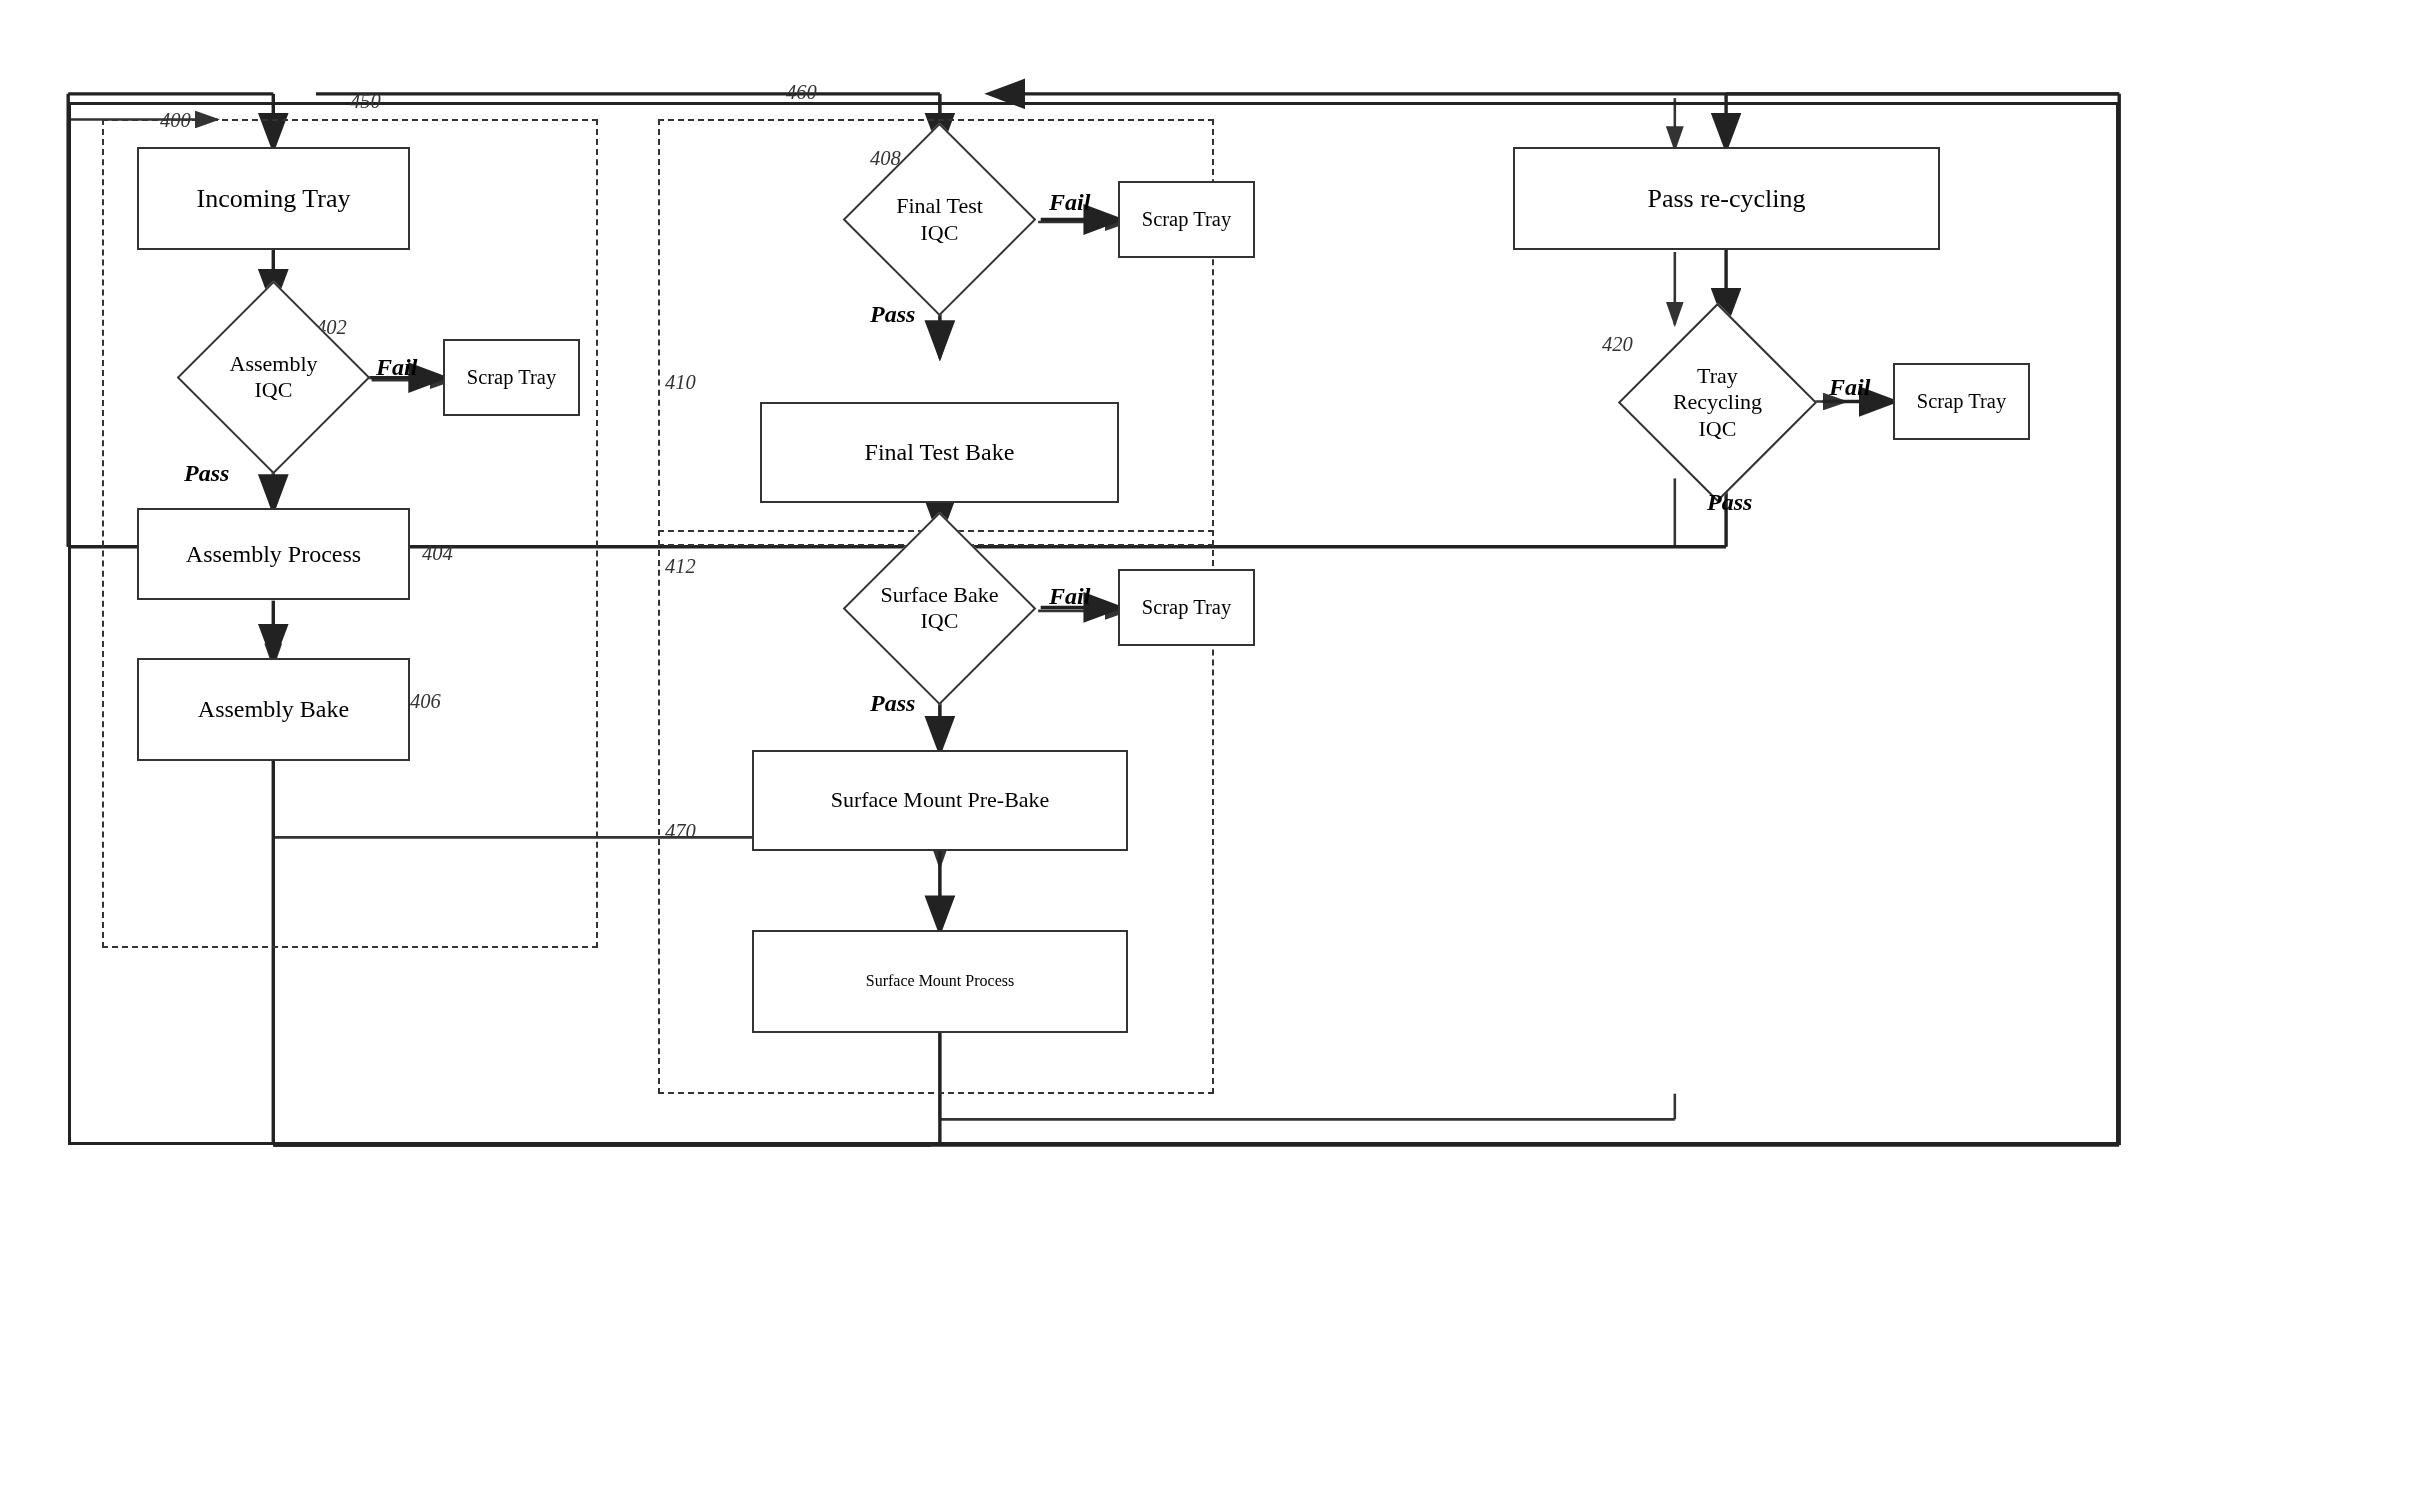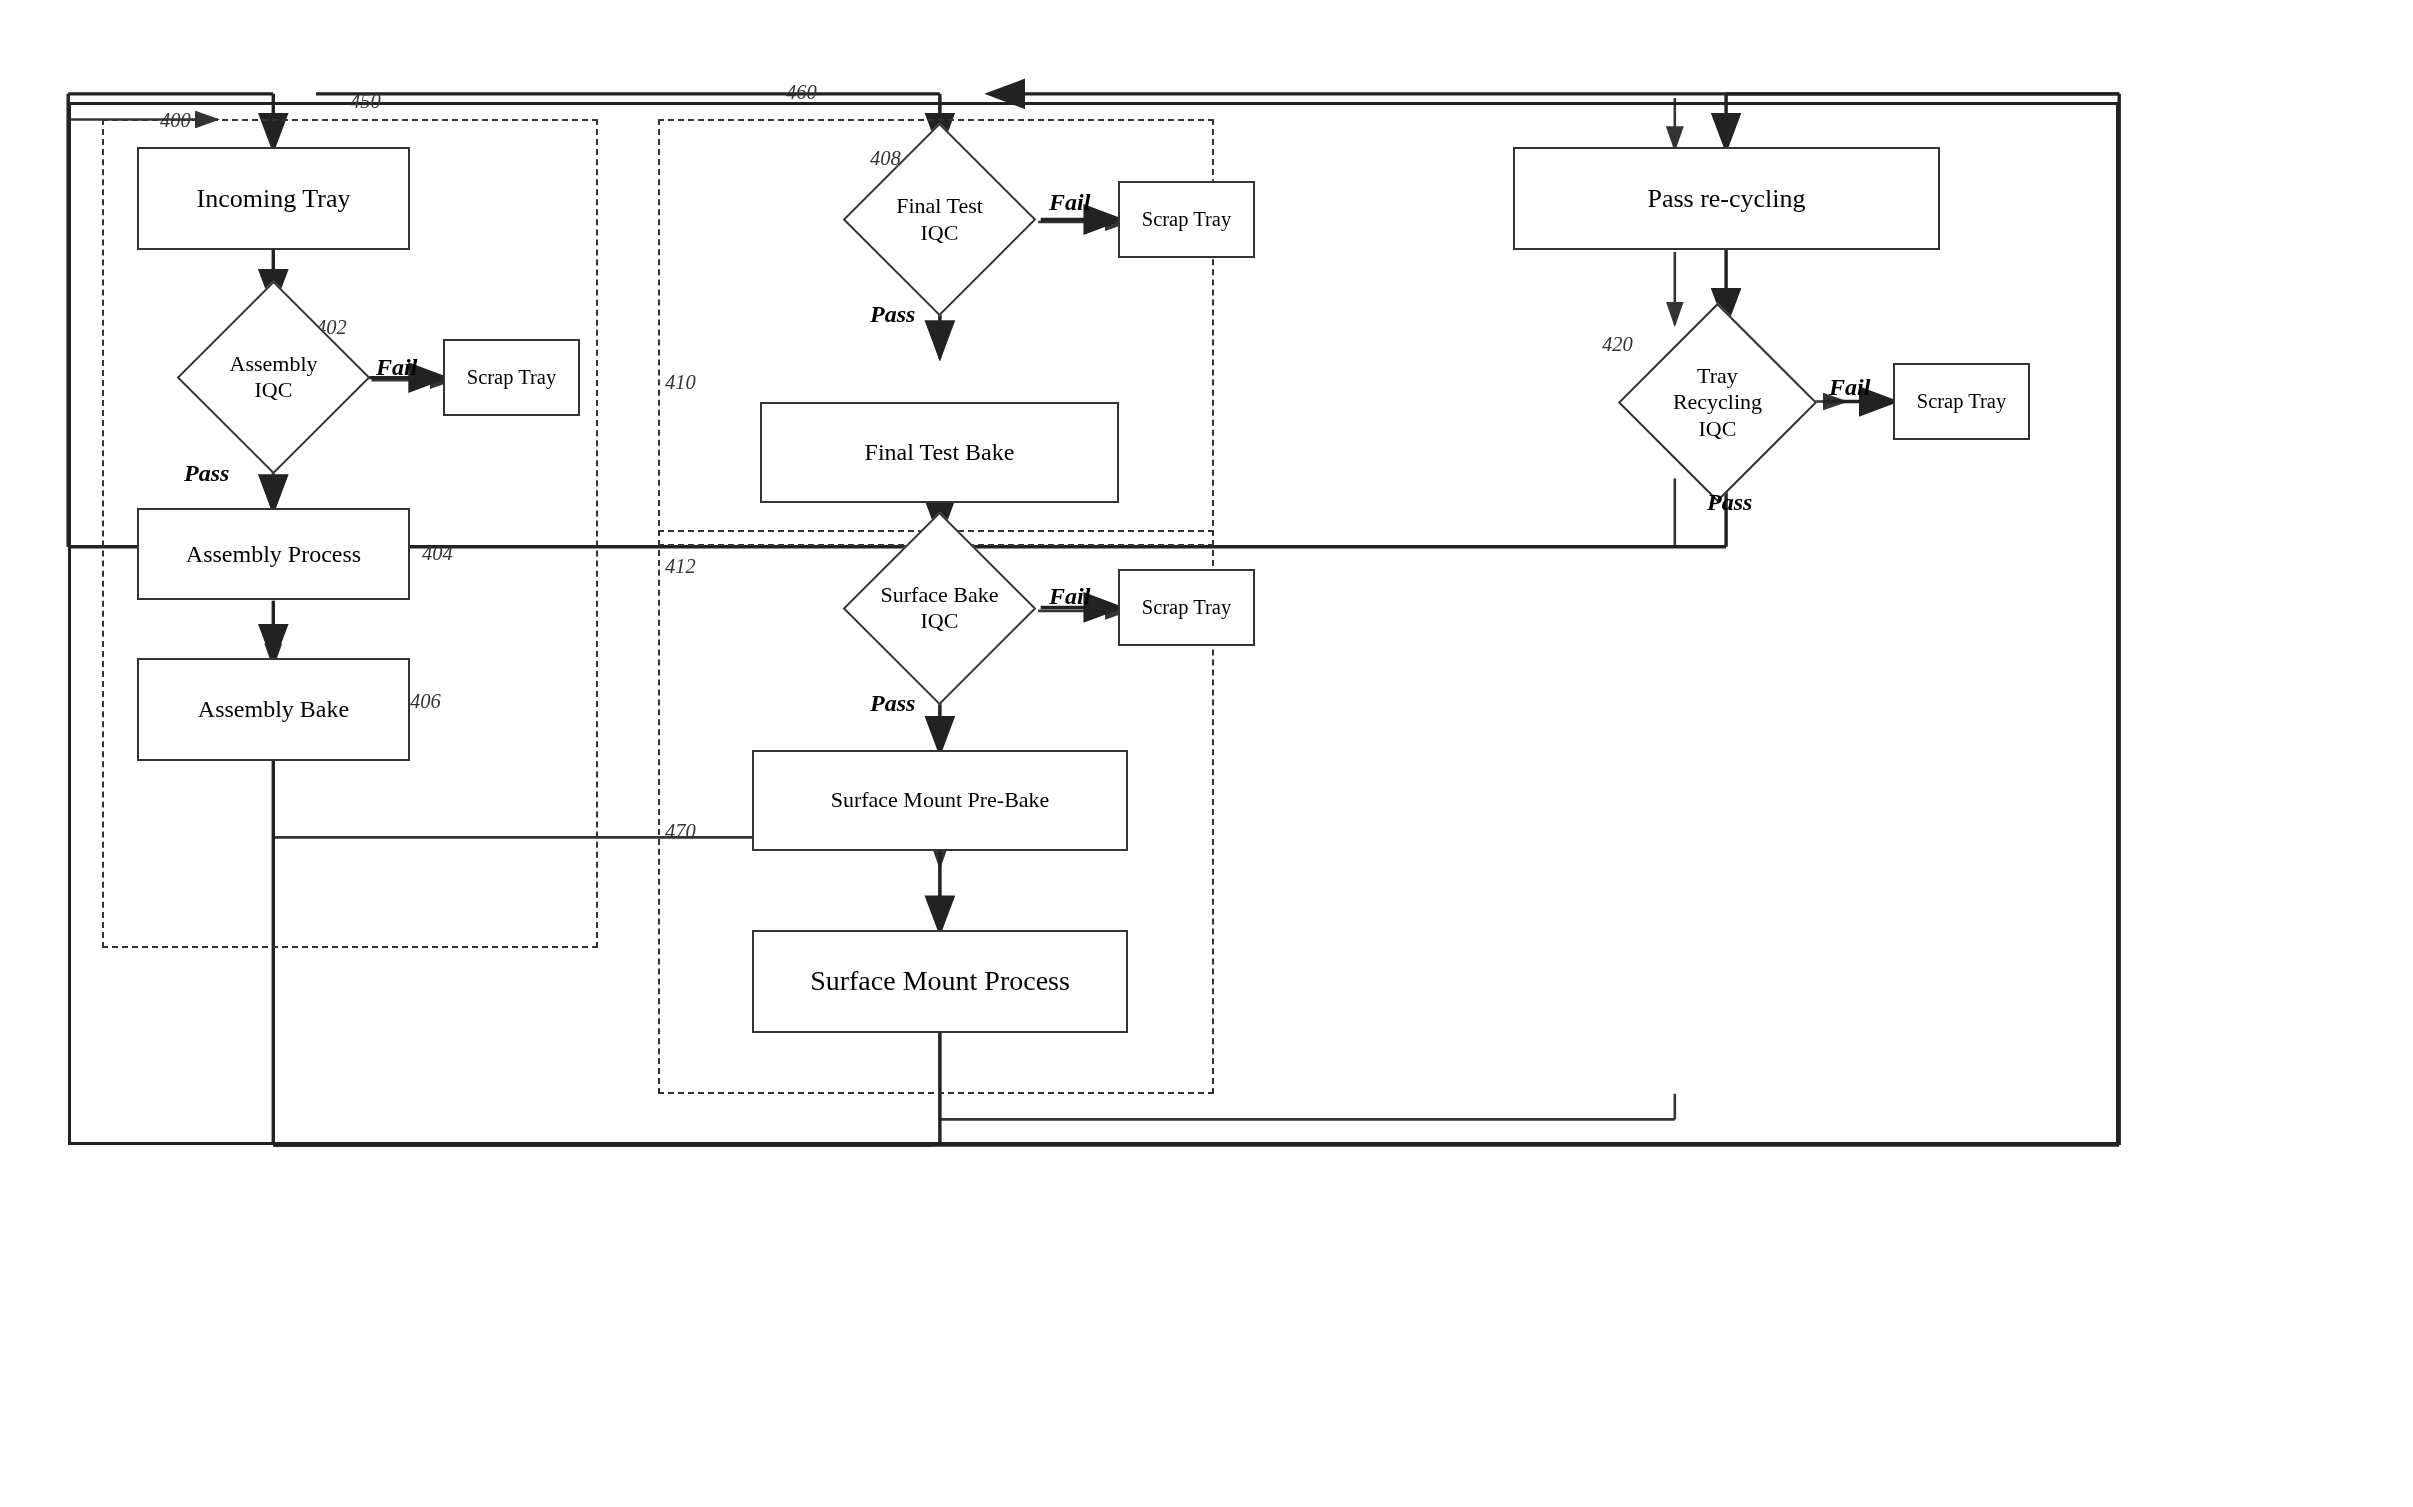--- a/index.html
+++ b/index.html
@@ -254,21 +254,21 @@
   </div>
 
   <div class="flow-box" style="left:726px; top:303px; width:359px; height:101px; font-size:24px;margin-top:48px;">
     <span>Final Test Bake</span>
   </div>
 
   <div class="flow-box" style="left:718px; top:699px; width:376px; height:101px; font-size:22px; line-height:1.3;">
     <span>Surface Mount Pre-Bake</span>
   </div>
 
-  <div class="flow-box" style="left:718px; top:879px; width:376px; height:103px; font-size:28px; line-height:1.3;">
+  <div class="flow-box" style="left:718px; top:879px; width:376px; height:103px; font-size:16px; line-height:1.3;">
     <span>Surface Mount Process</span>
   </div>
 
   <div class="flow-box" style="left:1479px; top:96px; width:427px; height:103px; font-size:26px;">
     <span>Pass re-cycling</span>
   </div>
 
   <div class="flow-box" style="left:409px; top:288px; width:137px; height:77px; font-size:20.5px;">
     <span>Scrap Tray</span>
   </div>

